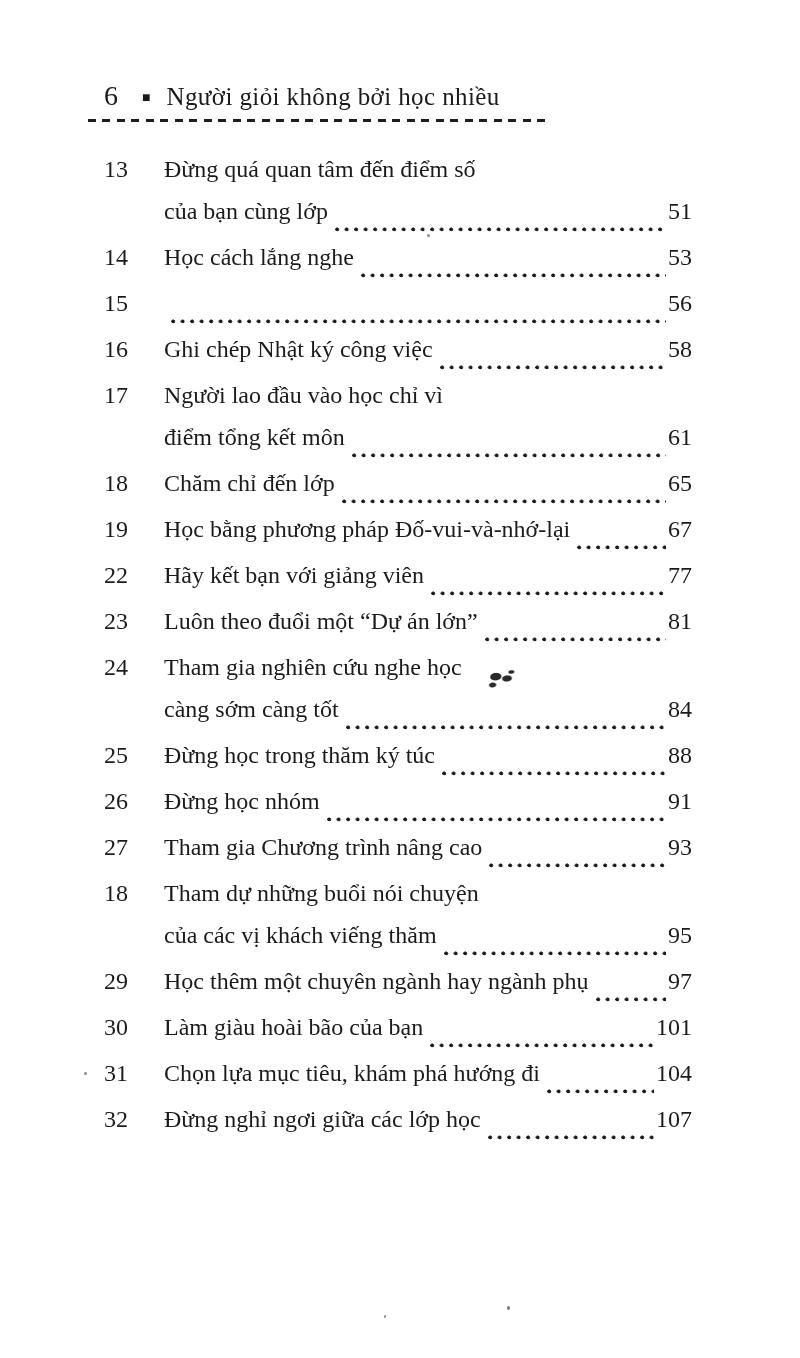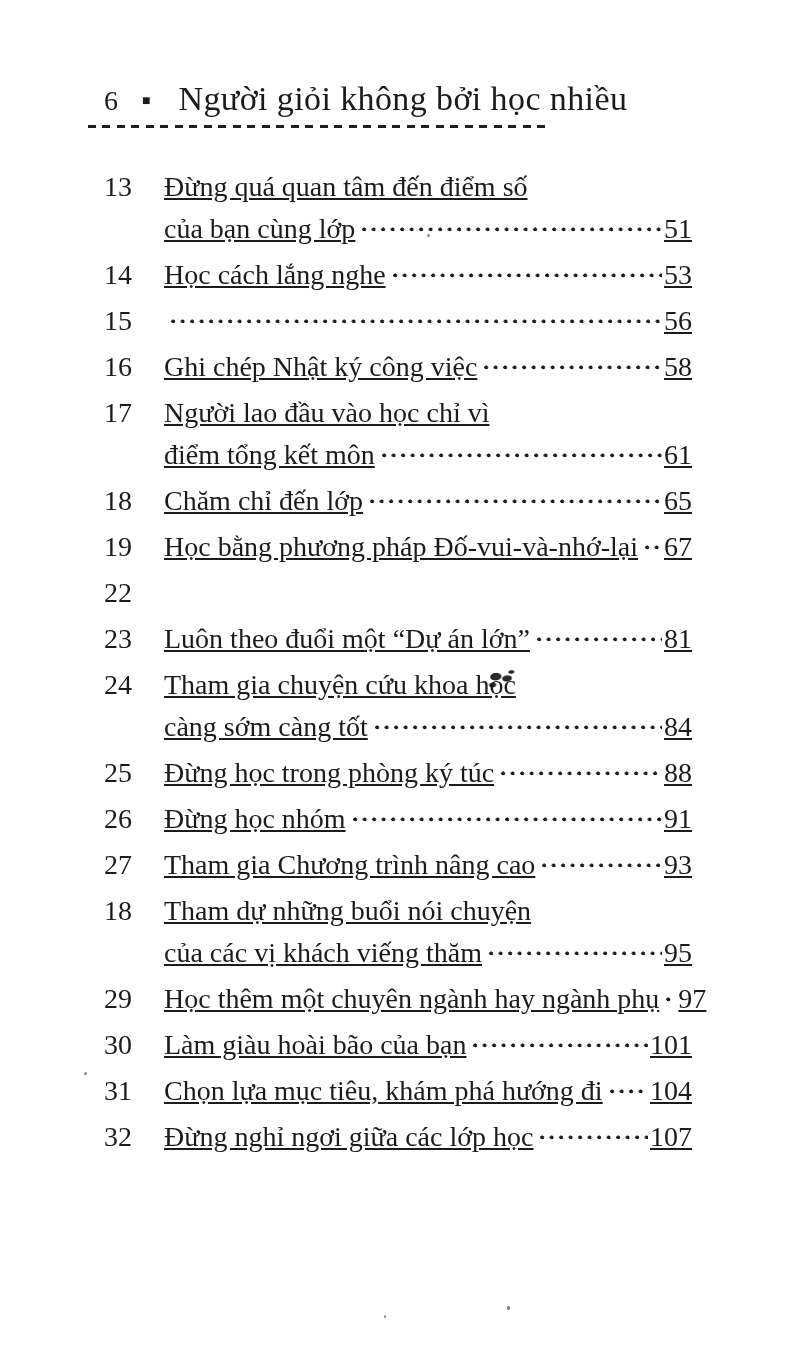--- a/index.html
+++ b/index.html
@@ -33,59 +33,57 @@
     line-height: 1;
   }
   .hdr-bullet {
     font-size: 14px;
     line-height: 1;
     margin: 0 16px 0 24px;
     align-self: center;
     transform: translateY(2px);
   }
   .hdr-title {
-    font-size: 34px;
+    font-size: 25px;
     line-height: 1;
     letter-spacing: 0.4px;
-    margin-left: 12px;
   }
   .header-dash {
     width: 458px;
     height: 3px;
     margin: 9px 0 0 -16px;
     background: repeating-linear-gradient(90deg, #1e1e1e 0 8px, transparent 8px 14.5px);
   }
 
   
   .toc {
-    margin: 38px 108px 0 104px;
-    font-size: 28px;
+    margin: 26px 108px 0 104px;
+    font-size: 24px;
   }
   .toc-entry {
     display: flex;
     align-items: flex-start;
     margin-bottom: 4px;
   }
   .toc-num {
     flex: 0 0 60px;
     width: 60px;
     line-height: 42px;
   }
   .toc-body {
     flex: 1 1 auto;
     min-width: 0;
-    text-decoration: underline;
   }
   .toc-preline {
     line-height: 42px;
     white-space: nowrap;
   }
   .toc-line {
     display: flex;
-    align-items: center;
+    align-items: flex-end;
     line-height: 42px;
   }
   .toc-title {
     white-space: nowrap;
   }
   .dot-leader {
     flex: 1 1 auto;
     min-width: 10px;
     height: 5px;
     margin: 0 2px 0 7px;
@@ -219,52 +217,60 @@
           <span class="dot-leader"></span>
           <span class="toc-page">67</span>
         </div>
       </div>
     </div>
 
 
 
     <div class="toc-entry">
       <div class="toc-num">22</div>
+      <div class="toc-body">
+
+        <div class="toc-line">
+          <span class="toc-title">Hãy kết bạn với giảng viên</span>
+          <span class="dot-leader"></span>
+          <span class="toc-page">77</span>
+        </div>
+      </div>
     </div>
 
     <div class="toc-entry">
       <div class="toc-num">23</div>
       <div class="toc-body">
 
         <div class="toc-line">
           <span class="toc-title">Luôn theo đuổi một “Dự án lớn”</span>
           <span class="dot-leader"></span>
           <span class="toc-page">81</span>
         </div>
       </div>
     </div>
 
     <div class="toc-entry">
       <div class="toc-num">24</div>
       <div class="toc-body">
-        <div class="toc-preline">Tham gia chuyện cứu khoa học</div>
+        <div class="toc-preline">Tham gia nghiên cứu nghe học</div>
         <div class="toc-line">
           <span class="toc-title">càng sớm càng tốt</span>
           <span class="dot-leader"></span>
           <span class="toc-page">84</span>
         </div>
       </div>
     </div>
 
     <div class="toc-entry">
       <div class="toc-num">25</div>
       <div class="toc-body">
 
         <div class="toc-line">
-          <span class="toc-title">Đừng học trong phòng ký túc</span>
+          <span class="toc-title">Đừng học trong thăm ký túc</span>
           <span class="dot-leader"></span>
           <span class="toc-page">88</span>
         </div>
       </div>
     </div>
 
     <div class="toc-entry">
       <div class="toc-num">26</div>
       <div class="toc-body">
 

